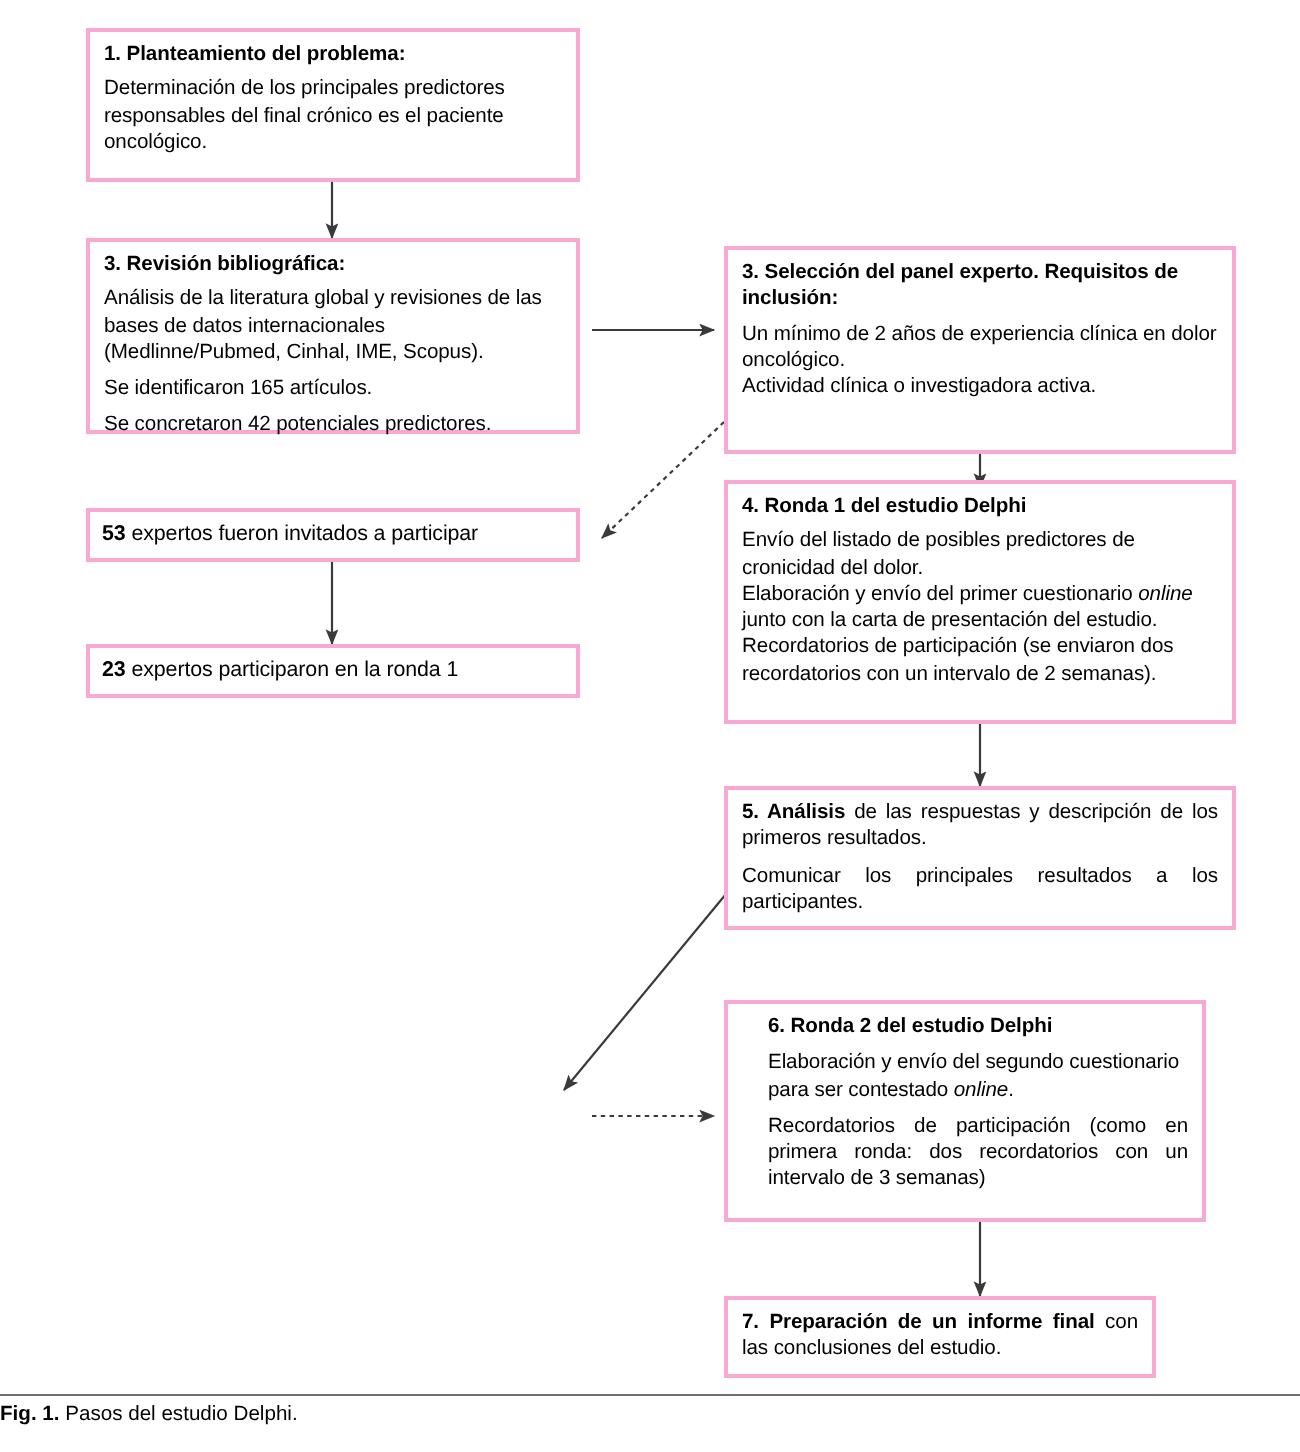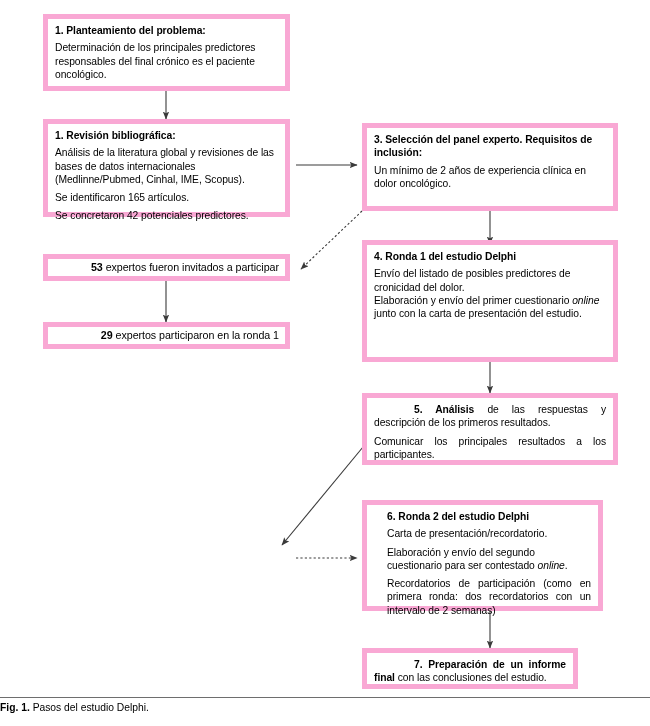--- a/index.html
+++ b/index.html
@@ -21,46 +21,46 @@
   }
   svg.connectors {
     position: absolute;
     left: 0; top: 0;
     width: 650px; height: 726px;
     pointer-events: none;
     z-index: 1;
   }
   .box {
     position: absolute;
-    border: 5px solid #f9a8d4;
+    border: 2px solid #f9a8d4;
     background: #ffffff;
     z-index: 2;
     padding: 5px 7px 6px 7px;
     font-size: 10.3px;
     line-height: 1.29;
     letter-spacing: -0.05px;
   }
   .box p {
     margin: 0 0 0 0;
     padding: 0;
   }
   .box p + p { margin-top: 0px; }
   .box p.gap { margin-top: 5px; }
   .box .hd {
     font-weight: bold;
     display: block;
     margin-bottom: 4px;
   }
-  .box .hd-inline { font-weight: bold; margin-left: 40px; }
+  .box .hd-inline { font-weight: bold; }
   .box .ital { font-style: italic; }
   .box .num { font-weight: bold; }
   .simple {
     display: flex;
     align-items: center;
-    justify-content: flex-end;
+    justify-content: flex-start;
     text-align: center;
     padding: 0 6px;
     font-size: 10.7px;
   }
   .justify { text-align: justify; text-align-last: left; }
   .caption {
     position: absolute;
     left: 0; top: 702px;
     width: 650px;
     font-size: 10.3px;
@@ -109,59 +109,60 @@
       <line x1="490" y1="611" x2="490" y2="648" marker-end="url(#arrowSolid)"></line>
     </g>
   </svg>
 
   <div class="box" style="left:43px; top:14px; width:247px; height:77px;">
     <p class="hd">1. Planteamiento del problema:</p>
     <p>Determinación de los principales predictores responsables del final crónico es el paciente oncológico.</p>
   </div>
 
   <div class="box" style="left:43px; top:119px; width:247px; height:98px;">
-    <p class="hd">1. Revisión bibliográfica:</p>
+    <p class="hd">3. Revisión bibliográfica:</p>
     <p>Análisis de la literatura global y revisiones de las bases de datos internacionales (Medlinne/Pubmed, Cinhal, IME, Scopus).</p>
     <p class="gap">Se identificaron 165 artículos.</p>
     <p class="gap">Se concretaron 42 potenciales predictores.</p>
   </div>
 
-  <div class="box" style="left:362px; top:123px; width:256px; height:88px;">
+  <div class="box" style="left:362px; top:123px; width:256px; height:104px;">
     <p class="hd">3. Selección del panel experto. Requisitos de inclusión:</p>
     <p>Un mínimo de 2 años de experiencia clínica en dolor oncológico.</p>
+    <p>Actividad clínica o investigadora activa.</p>
   </div>
 
   <div class="box simple" style="left:43px; top:254px; width:247px; height:27px;">
     <span>
       <span class="num">53</span><span> expertos fueron invitados a participar</span>
     </span>
   </div>
 
   <div class="box" style="left:362px; top:240px; width:256px; height:122px;">
     <p class="hd">4. Ronda 1 del estudio Delphi</p>
     <p>Envío del listado de posibles predictores de cronicidad del dolor.</p>
     <p><span>Elaboración y envío del primer cuestionario </span><span class="ital">online</span><span> junto con la carta de presentación del estudio.</span></p>
+    <p>Recordatorios de participación (se enviaron dos recordatorios con un intervalo de 2 semanas).</p>
   </div>
 
   <div class="box simple" style="left:43px; top:322px; width:247px; height:27px;">
     <span>
-      <span class="num">29</span><span> expertos participaron en la ronda 1</span>
+      <span class="num">23</span><span> expertos participaron en la ronda 1</span>
     </span>
   </div>
 
   <div class="box" style="left:362px; top:393px; width:256px; height:72px;">
     <p class="justify"><span class="hd-inline">5. Análisis</span><span> de las respuestas y descripción de los primeros resultados.</span></p>
     <p class="gap justify">Comunicar los principales resultados a los participantes.</p>
   </div>
 
   <div class="box" style="left:362px; top:500px; width:241px; height:111px;padding-left:20px;">
     <p class="hd">6. Ronda 2 del estudio Delphi</p>
-    <p>Carta de presentación/recordatorio.</p>
     <p class="gap"><span>Elaboración y envío del segundo cuestionario para ser contestado </span><span class="ital">online</span><span>.</span></p>
-    <p class="gap justify">Recordatorios de participación (como en primera ronda: dos recordatorios con un intervalo de 2 semanas)</p>
+    <p class="gap justify">Recordatorios de participación (como en primera ronda: dos recordatorios con un intervalo de 3 semanas)</p>
   </div>
 
 
   <div class="box" style="left:362px; top:648px; width:216px; height:41px;">
     <p class="justify"><span class="hd-inline">7. Preparación de un informe final</span><span> con las conclusiones del estudio.</span></p>
   </div>
 
   <div class="rule"></div>
 
   <div class="caption">

